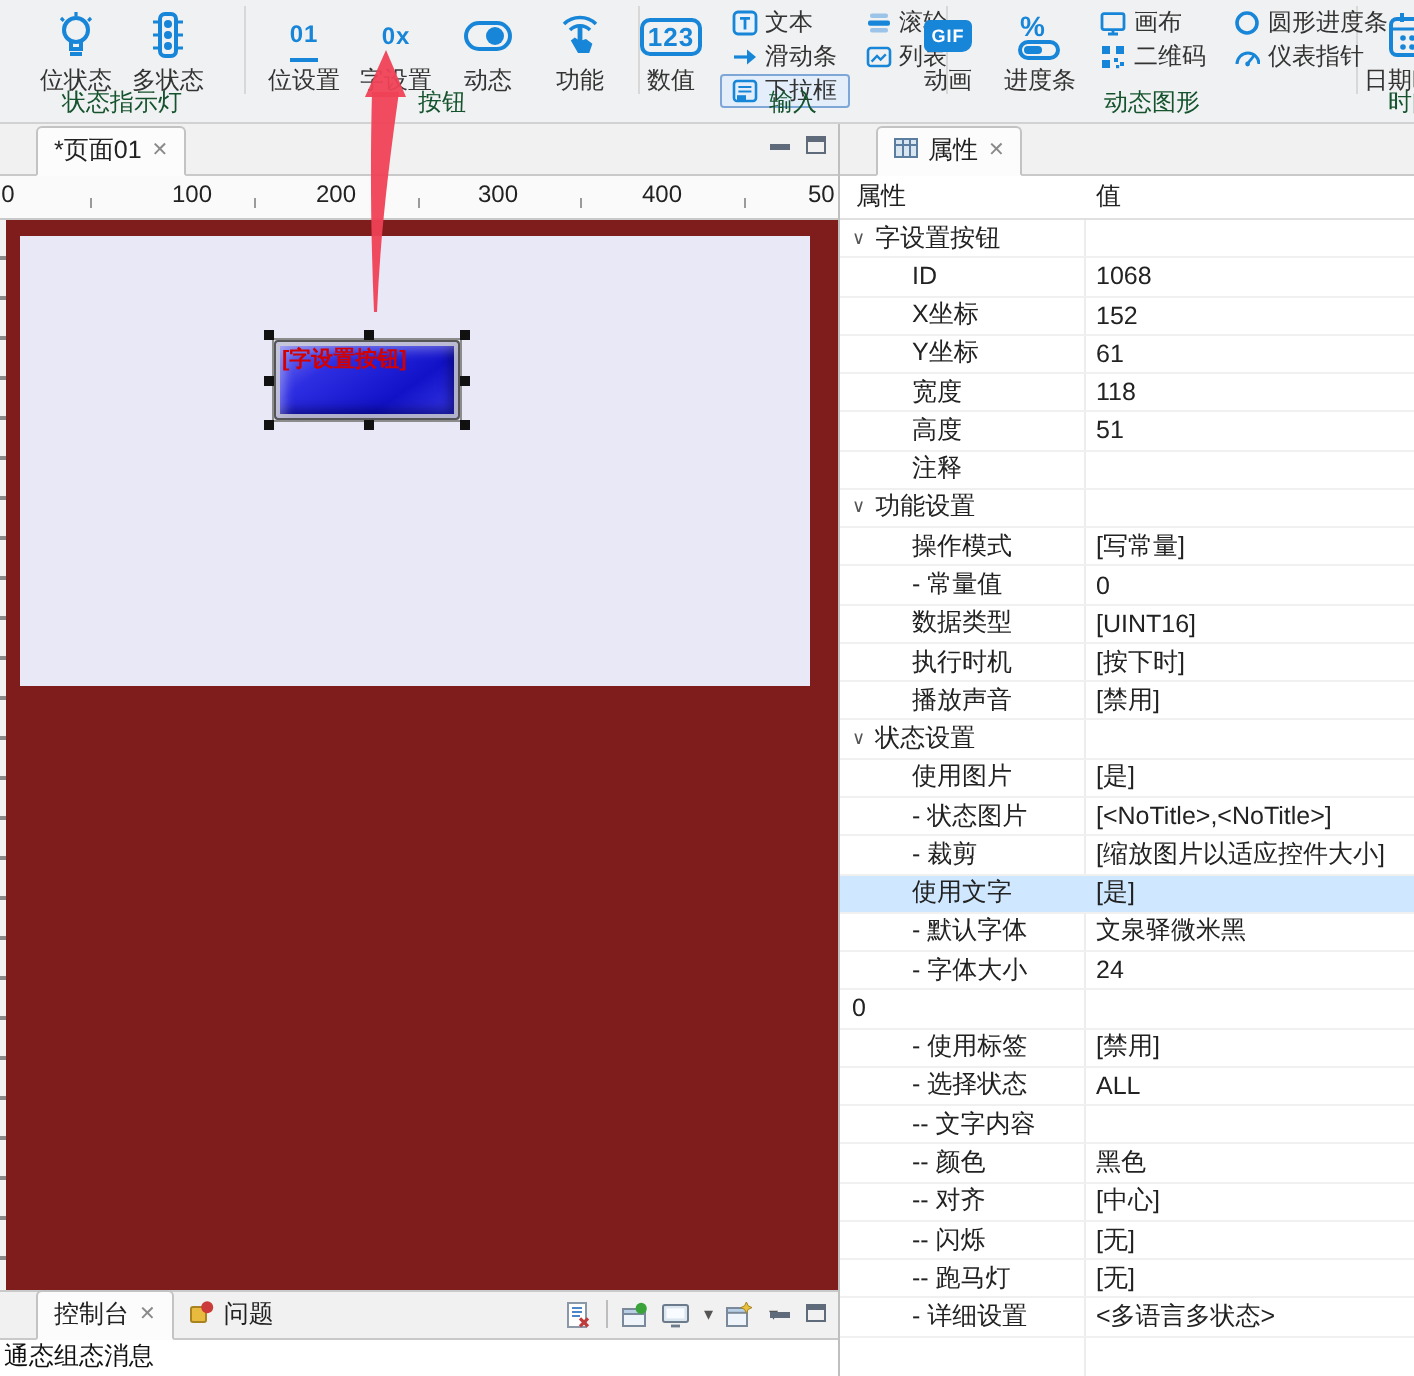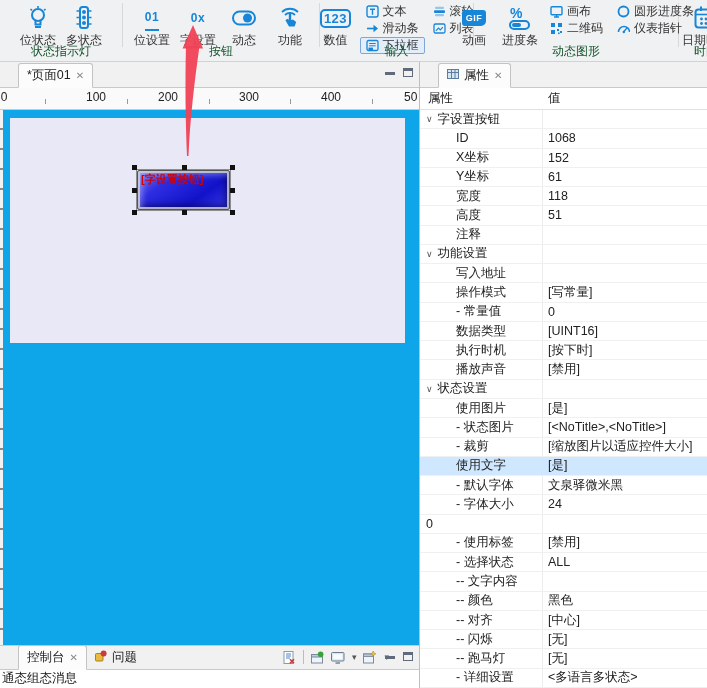--- a/index.html
+++ b/index.html
@@ -35,21 +35,21 @@
   .tab-close { color:#8a8a8a; font-size:10px; line-height:10px; cursor:pointer; }
   .tab-win { position:absolute; right:6px; top:6px; display:flex; gap:8px; align-items:center; }
   .win-min { width:10px; height:5px; border-bottom:3px solid #5f6b7a; display:inline-block; }
   .win-max { width:10px; height:9px; border:1px solid #5f6b7a; border-top:3px solid #5f6b7a; display:inline-block; }
 
   
   .ruler { position:relative; height:22px; background:#fafafa; border-bottom:1px solid #c9c9c9; overflow:hidden; }
   .rlab { position:absolute; top:2px; font-size:12px; color:#222; transform:translateX(-50%); }
   .rlab.edge { transform:none; }
   .rtick { position:absolute; bottom:5px; width:1px; height:5px; background:#9a9a9a; }
-  .canvas { position:relative; height:535px; background:#0ea5e9; overflow:hidden;padding-left:12px; }
+  .canvas { position:relative; height:535px; background:#7f1d1d; overflow:hidden;padding-left:12px; }
   .vruler { position:absolute; left:0; top:0; width:3px; height:100%; background:repeating-linear-gradient(to bottom,#f2f2f2 0 18px,#8a8a8a 18px 20px); }
   .page { position:absolute; left:10px; top:8px; width:395px; height:225px; background:#e9e8f7; }
   .sel-box { position:absolute; left:124px; top:49px; width:99px; height:46px; }
   .sel-outline { position:absolute; inset:2px; border:1px solid #8c8c8c; }
   .widget-btn { position:absolute; inset:3px; border:1px solid #555;
       background:linear-gradient(145deg,#7d7df2 0%, #2d2de2 30%, #1212c9 68%, #3c3ce9 100%);
       box-shadow: inset 0 0 0 2px rgba(205,205,215,.85), inset 4px 4px 6px rgba(255,255,255,.35), inset -4px -4px 6px rgba(0,0,70,.6);
       border-radius:2px; }
   .widget-label { position:absolute; left:3px; top:1px; font-size:11px; font-weight:bold; color:#d40000; white-space:nowrap; }
   .h { position:absolute; width:5px; height:5px; background:#111; }
@@ -456,24 +456,20 @@
           <span class="pval"></span>
         </div>
         <div class="prow pgroup">
           <span class="pname">
             <i class="chev">∨</i>
             <span>功能设置</span>
           </span>
           <span class="pval"></span>
         </div>
         <div class="prow">
-          <span class="pname"><span>写入地址</span></span>
-          <span class="pval"></span>
-        </div>
-        <div class="prow">
           <span class="pname"><span>操作模式</span></span>
           <span class="pval">[写常量]</span>
         </div>
         <div class="prow">
           <span class="pname"><span>- 常量值</span></span>
           <span class="pval">0</span>
         </div>
         <div class="prow">
           <span class="pname"><span>数据类型</span></span>
           <span class="pval">[UINT16]</span>

